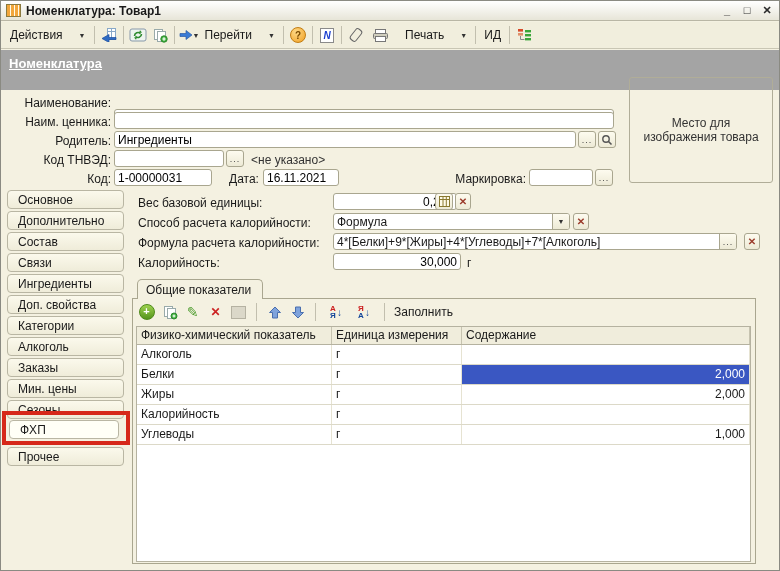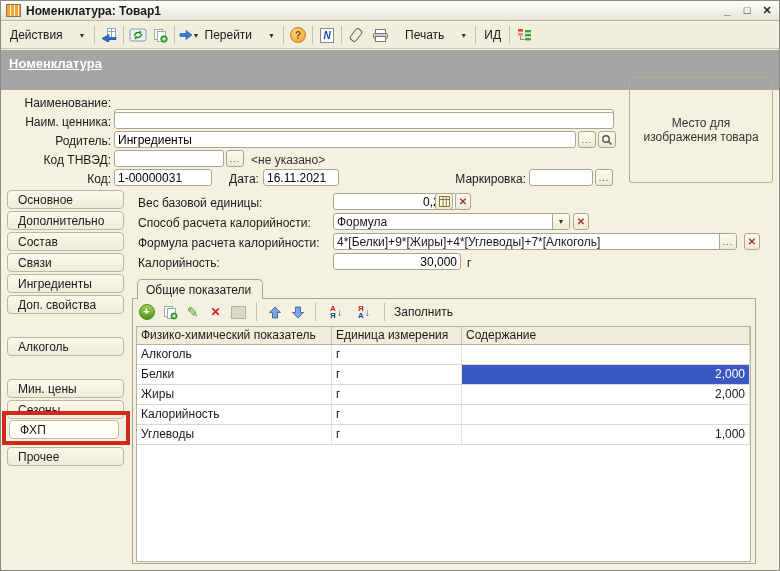--- a/index.html
+++ b/index.html
@@ -229,22 +229,28 @@
     </div>
   <div class="stab" style="top:252px;">
       <span>Связи</span>
     </div>
   <div class="stab" style="top:273px;">
       <span>Ингредиенты</span>
     </div>
   <div class="stab" style="top:294px;">
       <span>Доп. свойства</span>
     </div>
+  <div class="stab" style="top:315px;">
+      <span>Категории</span>
+    </div>
   <div class="stab" style="top:336px;">
       <span>Алкоголь</span>
+    </div>
+  <div class="stab" style="top:357px;">
+      <span>Заказы</span>
     </div>
   <div class="stab" style="top:378px;">
       <span>Мин. цены</span>
     </div>
   <div class="stab" style="top:399px;">
       <span>Сезоны</span>
     </div>
   <div class="stab active" style="top:419px;left:8px;width:110px;">
       <span>ФХП</span>
     </div>

